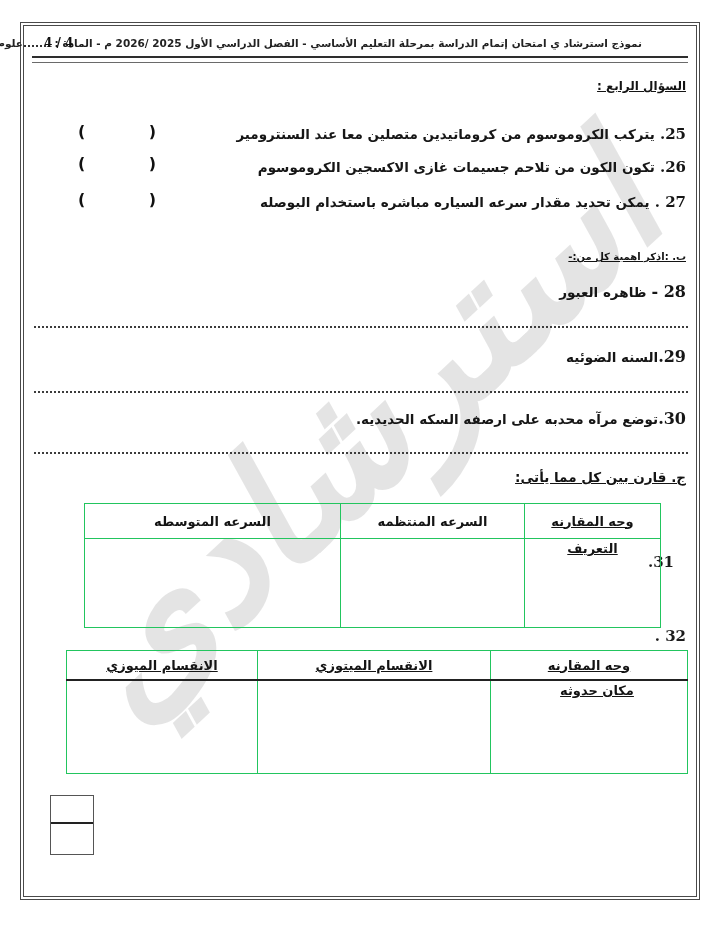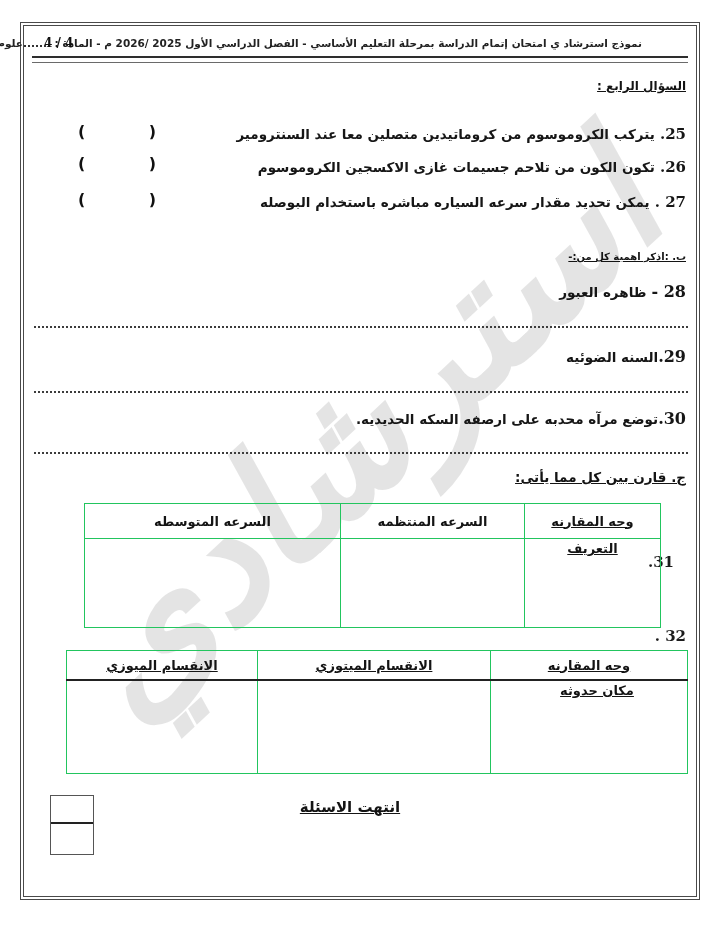--- a/index.html
+++ b/index.html
@@ -178,18 +178,17 @@
       </tr>
       <tr class="brow">
         <td class="c0 u">مكان حدوثه</td>
         <td class="c1"></td>
         <td class="c2"></td>
       </tr>
     </tbody>
       </table>
   </div>
 
-  <div class="end-text">انتهت الاسئلة</div>
   <div class="mark-box">
     <div class="cell-top"></div>
     <div class="cell-bottom"></div>
   </div>
 </div>
 
 </body></html>

